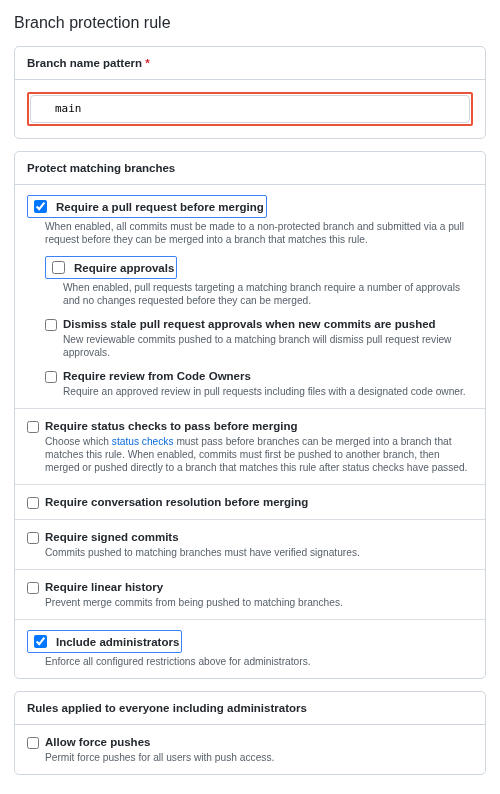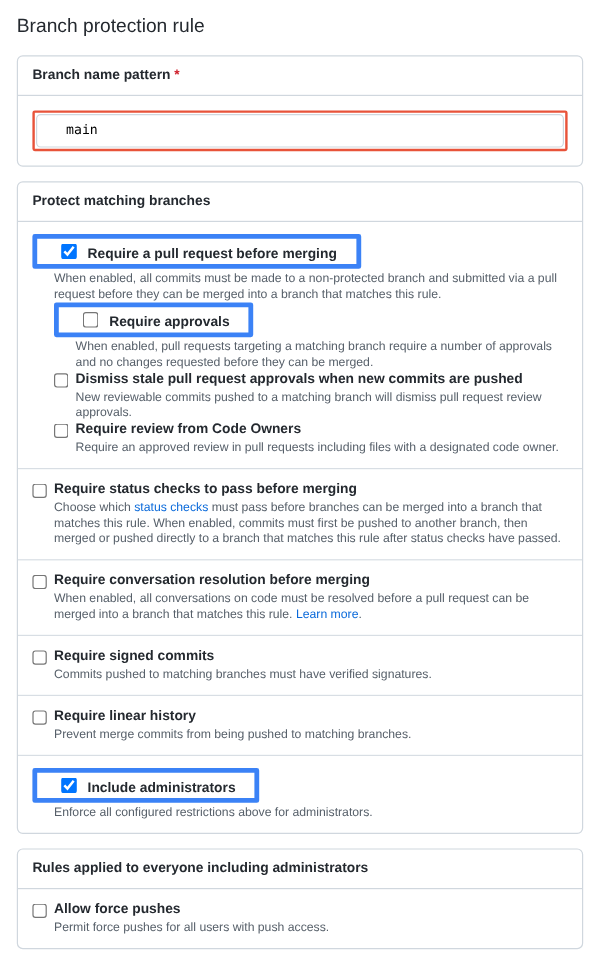--- a/index.html
+++ b/index.html
@@ -68,30 +68,30 @@
     line-height: 14px;
   }
   .opt-desc {
     color: #57606a;
     font-size: 10.2px;
     line-height: 13px;
     margin: 2px 0 0 18px;
   }
   .nested {
     margin-left: 18px;
-    margin-top: 0;
+    margin-top: 10px;
   }
   .nested .opt-desc { margin-left: 18px; }
   a.link { color: #0969da; text-decoration: none; }
   .inline-highlight {
-    border: 4px solid #3b82f6;
+    border: 1px solid #3b82f6;
     border-radius: 2px;
     display: inline-flex;
-    align-items: flex-end;
-    padding: 1px 16px;
+    align-items: center;
+    padding: 1px 2px;
     gap: 6px;
   }
 </style>
 </head>
 <body>
 
 <h2 class="page-title">Branch protection rule</h2>
 
 <div class="panel">
   <div class="panel-header">
@@ -147,23 +147,20 @@
     <div class="opt-desc">
       <span>Choose which </span><a href="#" class="link">status checks</a><span> must pass before branches can be merged into a branch that matches this rule. When enabled, commits must first be pushed to another branch, then merged or pushed directly to a branch that matches this rule after status checks have passed.</span>
     </div>
   </div>
 
   <div class="opt">
     <div class="opt-row">
       <input type="checkbox" style="">
       <span class="opt-label">Require conversation resolution before merging</span>
     </div>
-    <div class="opt-desc">
-      <span>When enabled, all conversations on code must be resolved before a pull request can be merged into a branch that matches this rule. </span><a href="#" class="link">Learn more</a>.
-    </div>
   </div>
 
   <div class="opt">
     <div class="opt-row">
       <input type="checkbox" style="">
       <span class="opt-label">Require signed commits</span>
     </div>
     <div class="opt-desc">Commits pushed to matching branches must have verified signatures.</div>
   </div>
 

